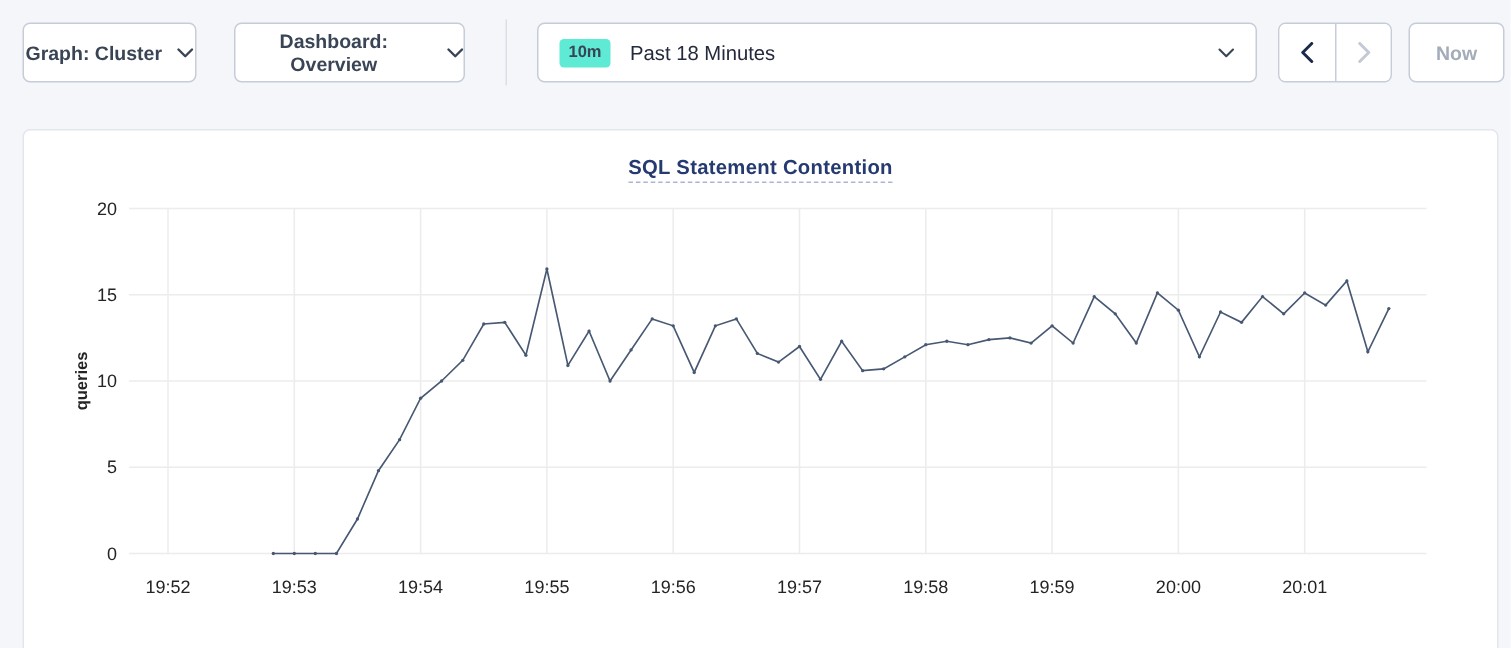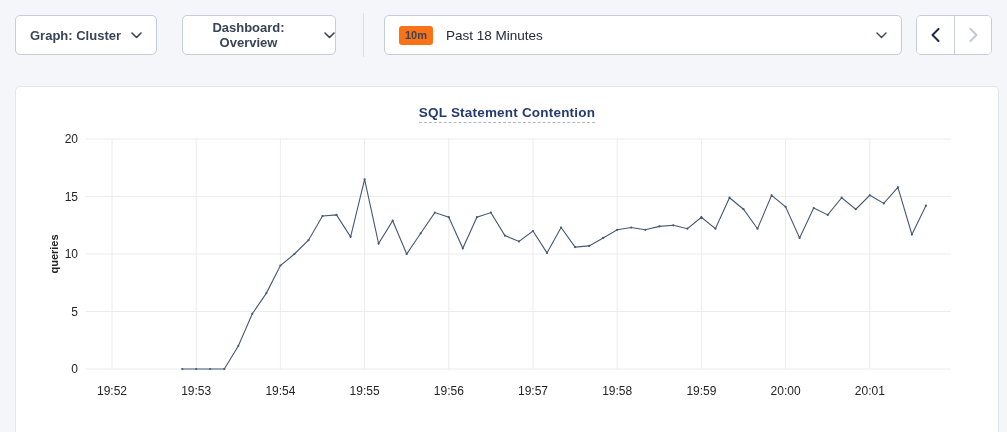--- a/index.html
+++ b/index.html
@@ -16,29 +16,29 @@
     padding: 13px 4px 0 15px;
   }
   .btn {
     display: inline-flex; align-items: center; justify-content: center;
     height: 40px; background: #ffffff;
     border: 1px solid #c6ccd8; border-radius: 5px;
     color: #394455; font-family: inherit;
     font-size: 13px; font-weight: 600;
     cursor: pointer; padding: 0; gap: 10px;
   }
-  .dd-graph { width: 142px; margin-right: 25px; }
+  .dd-graph { width: 116px; margin-right: 25px; }
   .dd-dash  { width: 154px; }
   .v-divider { width: 1px; height: 44px; background: #d9dee7; margin: 0 20px 0 27px; }
   .dd-time {
     flex: 1; justify-content: flex-start;
     padding: 0 14px; gap: 13px; margin-right: 14px;
   }
   .badge {
-    background: #f97316; border-radius: 3px;
+    background: #5eead4; border-radius: 3px;
     font-size: 11px; font-weight: 700; color: #394455;
     padding: 4px 6px; line-height: 1;
   }
   .time-label { font-weight: 400; font-size: 13.5px; flex: 1; text-align: left; color: #242a3c; }
   .arrow-group {
     display: flex; height: 40px; background: #fff;
     border: 1px solid #c6ccd8; border-radius: 5px;
     overflow: hidden; margin-right: 11px;
   }
   .arrow-btn {
@@ -106,20 +106,21 @@
     </button>
     <button class="arrow-btn">
       <span style="display:inline-flex">
         <svg width="9" height="14" viewBox="0 0 9 14">
             <path d="M1.5 1 L7.5 7 L1.5 13" stroke="#c3c9d5" stroke-width="2" fill="none" stroke-linecap="round" stroke-linejoin="round"></path>
           </svg>
       </span>
     </button>
   </div>
 
+  <button class="btn now-btn">Now</button>
 </div>
 
 <div class="card">
   <div class="chart-title-wrap">
     <span class="chart-title">SQL Statement Contention</span>
   </div>
   <svg id="chart-svg" width="980" height="342" viewBox="0 0 980 342">
       <line x1="70" y1="282" x2="935" y2="282" stroke="#ececec" stroke-width="1"></line>
       <text x="62" y="286" text-anchor="end" font-size="12" fill="#242424">0</text>
       <line x1="70" y1="224.5" x2="935" y2="224.5" stroke="#ececec" stroke-width="1"></line>

